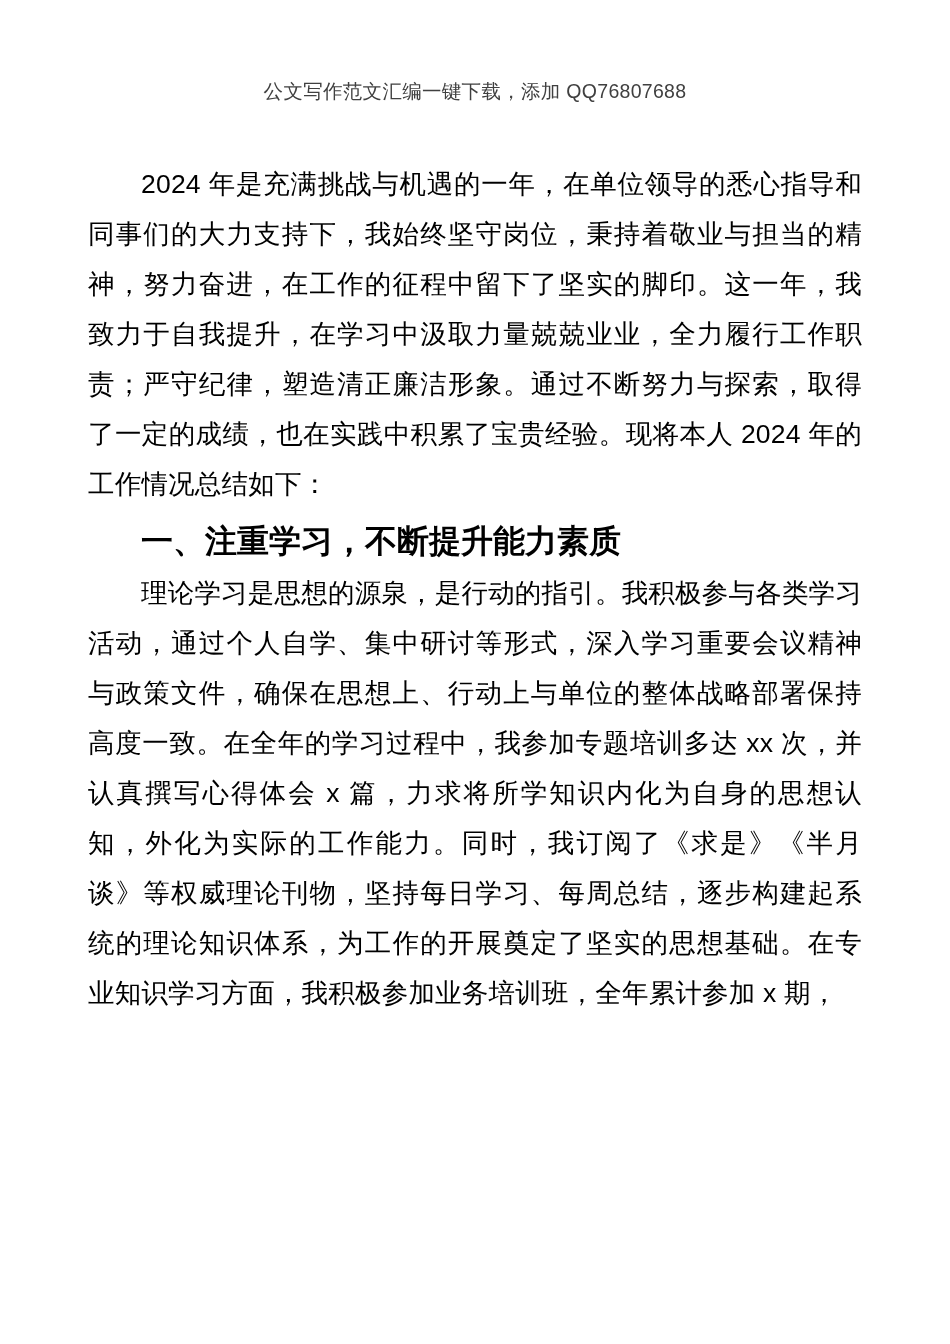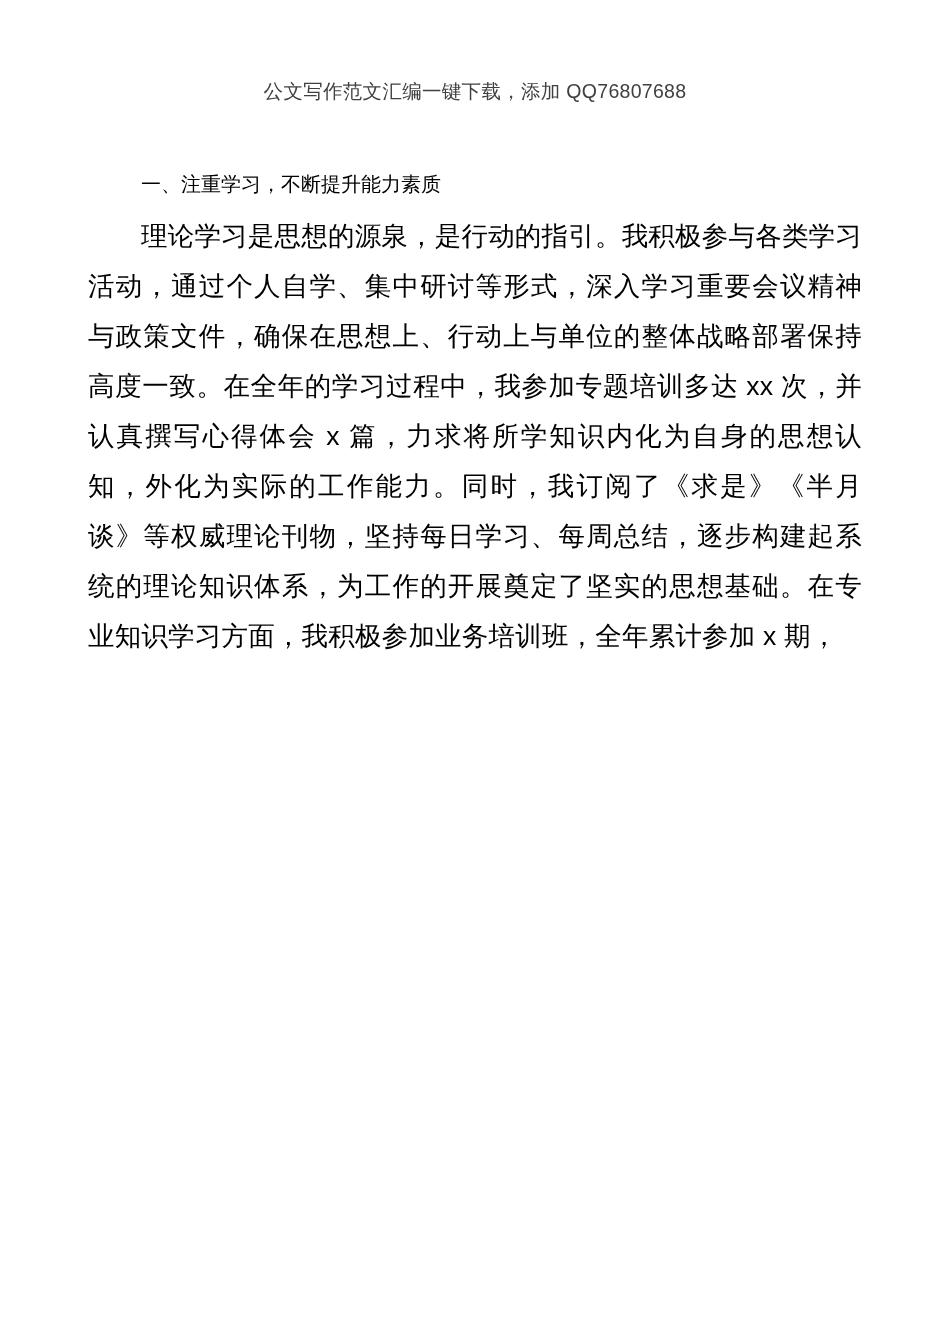--- a/index.html
+++ b/index.html
@@ -47,33 +47,34 @@
     font-size: 26.5px;
     line-height: 50px;
     text-align: justify;
     text-justify: inter-ideograph;
     text-indent: 53px;
     letter-spacing: 0.2px;
     font-family: "Liberation Sans", sans-serif;
   }
   p.heading {
     margin: 7px 0 2px 0;
-    font-size: 20px;
+    font-size: 32px;
     line-height: 50px;
-    font-weight: normal;
+    font-weight: bold;
     text-indent: 53px;
     font-family: "Liberation Sans", sans-serif;
   }
 </style>
 </head>
 <body>
 
 <div class="page">
 
   <div class="watermark">公文写作范文汇编一键下载，添加 QQ76807688</div>
 
 
   <div class="body-block">
+    <p class="para">2024 年是充满挑战与机遇的一年，在单位领导的悉心指导和同事们的大力支持下，我始终坚守岗位，秉持着敬业与担当的精神，努力奋进，在工作的征程中留下了坚实的脚印。这一年，我致力于自我提升，在学习中汲取力量兢兢业业，全力履行工作职责；严守纪律，塑造清正廉洁形象。通过不断努力与探索，取得了一定的成绩，也在实践中积累了宝贵经验。现将本人 2024 年的工作情况总结如下：</p>
     <p class="heading">一、注重学习，不断提升能力素质</p>
     <p class="para">理论学习是思想的源泉，是行动的指引。我积极参与各类学习活动，通过个人自学、集中研讨等形式，深入学习重要会议精神与政策文件，确保在思想上、行动上与单位的整体战略部署保持高度一致。在全年的学习过程中，我参加专题培训多达 xx 次，并认真撰写心得体会 x 篇，力求将所学知识内化为自身的思想认知，外化为实际的工作能力。同时，我订阅了《求是》《半月谈》等权威理论刊物，坚持每日学习、每周总结，逐步构建起系统的理论知识体系，为工作的开展奠定了坚实的思想基础。在专业知识学习方面，我积极参加业务培训班，全年累计参加 x 期，</p>
   </div>
 
 </div>
 
 </body></html>

